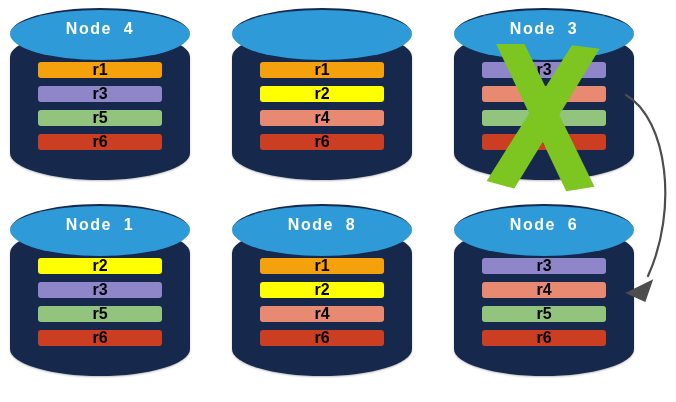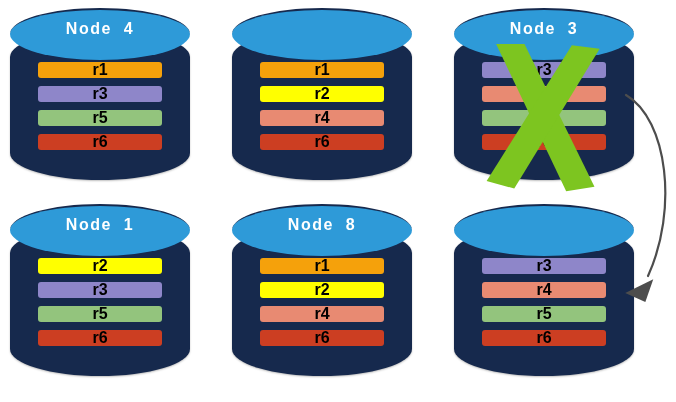--- a/index.html
+++ b/index.html
@@ -162,20 +162,21 @@
       <div class="row" style="background:#f5a10b;">r1</div>
       <div class="row" style="background:#ffff00;">r2</div>
       <div class="row" style="background:#e88a72;">r4</div>
       <div class="row" style="background:#cc3e22;">r6</div>
     </div>
   </div>
 
   <div class="node" style="left:454px; top:204px;">
     <div class="cyl-body"></div>
     <div class="cyl-top"></div>
+    <div class="node-title">Node  6</div>
     <div class="rows">
       <div class="row" style="background:#8e86c9;">r3</div>
       <div class="row" style="background:#e88a72;">r4</div>
       <div class="row" style="background:#93c47d;">r5</div>
       <div class="row" style="background:#cc3e22;">r6</div>
     </div>
   </div>
 
   <svg class="arrow-layer" viewBox="0 0 676 402">
     <path d="M 626 95 C 668 120 678 210 648 276" fill="none" stroke="#4d4d4d" stroke-width="2.2" stroke-linecap="round"></path>

